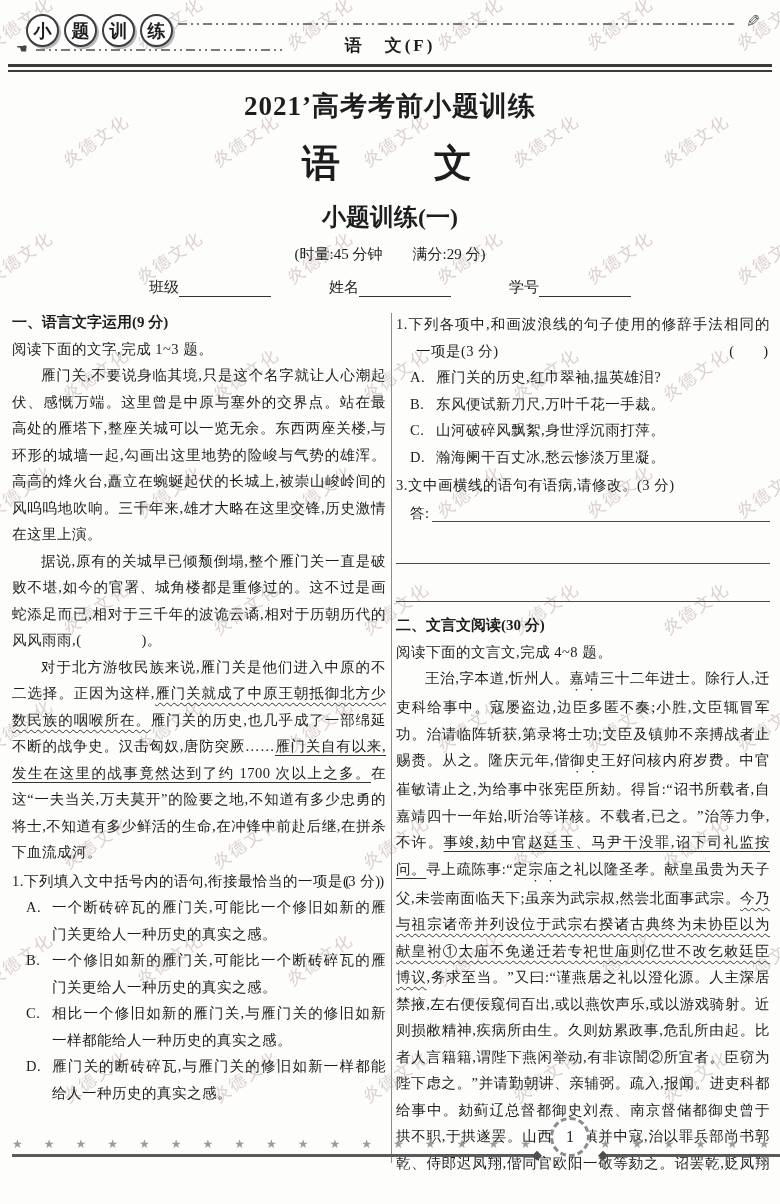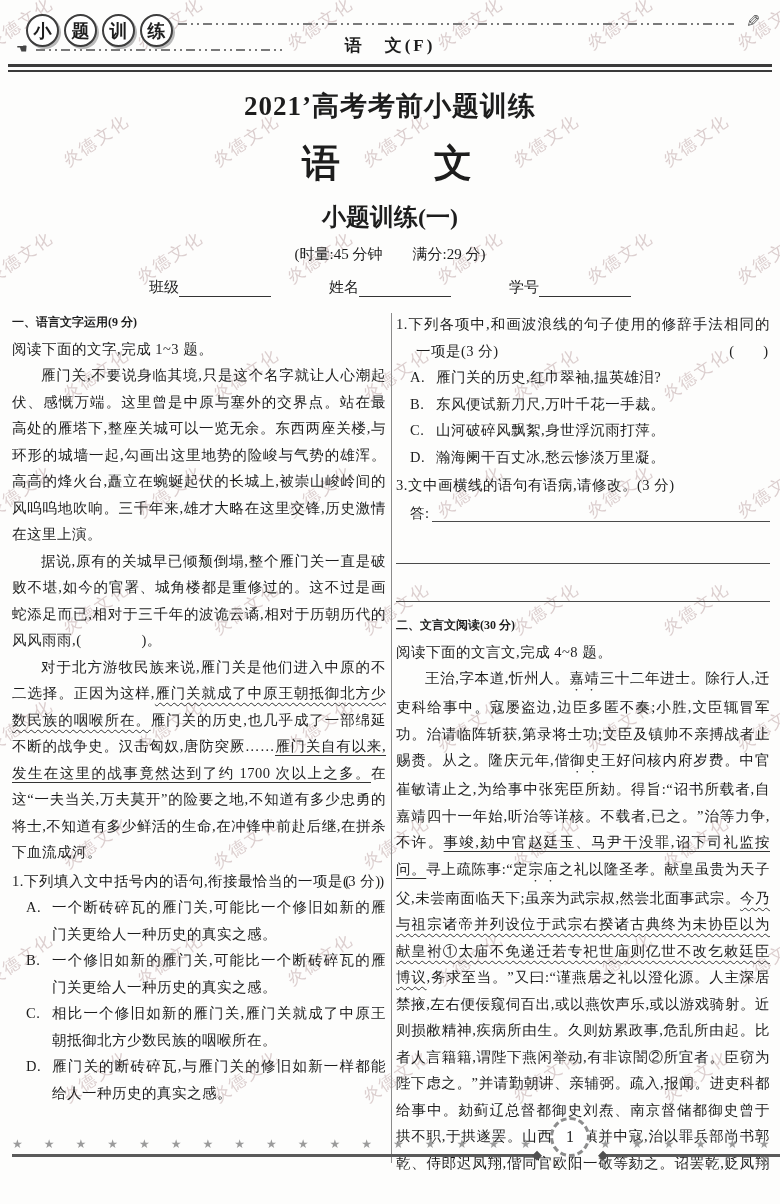--- a/index.html
+++ b/index.html
@@ -38,21 +38,21 @@
   .series-title { margin-top:12px; font-size:24px; font-weight:bold; }
   .meta-line { margin-top:12px; font-size:15px; }
   .fields { margin-top:14px; display:flex; justify-content:center; gap:58px; font-size:15px; }
   .field { display:flex; align-items:flex-end; }
   .field-line { display:inline-block; width:92px; border-bottom:1.2px solid #333; height:15px; }
   
   .columns { display:flex; margin:12px 10px 0 12px; height:864px; overflow:hidden; }
   .col { width:374px; font-size:14.5px; line-height:26.5px; text-align:justify; letter-spacing:.5px; }
   .col-divider { width:1px; background:#8a8a8a; margin:4px 4px 10px 5px; }
   .col p { margin:0; text-indent:2em; }
-  .section-heading { font-weight:bold; font-size:12px; letter-spacing:0; }
+  .section-heading { font-weight:bold; font-size:15px; letter-spacing:0; }
   .intro { text-indent:0 !important; }
   .seg-plain {}
   .seg-wavy { text-decoration:underline; text-decoration-style:wavy; text-decoration-thickness:1px; text-decoration-color:#333; text-underline-offset:4px; }
   .seg-line { text-decoration:underline; text-decoration-thickness:1px; text-decoration-color:#333; text-underline-offset:4px; }
   .seg-dots { -webkit-text-emphasis:filled dot #222; -webkit-text-emphasis-position:under right; text-emphasis:filled dot #222; text-emphasis-position:under right; }
   .q { position:relative; margin-top:2px; }
   .q-stem { display:block; padding-left:20px; text-indent:-20px; }
   .q-bracket { position:absolute; right:2px; bottom:0; letter-spacing:0; }
   .option { position:relative; padding-left:40px; }
   .opt-label { position:absolute; left:14px; }
@@ -192,21 +192,21 @@
         <div class="option">
           <span class="opt-label">A.</span>
           <span>一个断砖碎瓦的雁门关,可能比一个修旧如新的雁门关更给人一种历史的真实之感。</span>
         </div>
         <div class="option">
           <span class="opt-label">B.</span>
           <span>一个修旧如新的雁门关,可能比一个断砖碎瓦的雁门关更给人一种历史的真实之感。</span>
         </div>
         <div class="option">
           <span class="opt-label">C.</span>
-          <span>相比一个修旧如新的雁门关,雁门关就成了中原王朝抵御北方少数民族的咽喉所在。</span>
+          <span>相比一个修旧如新的雁门关,与雁门关的修旧如新一样都能给人一种历史的真实之感。</span>
         </div>
         <div class="option">
           <span class="opt-label">D.</span>
           <span>雁门关的断砖碎瓦,与雁门关的修旧如新一样都能给人一种历史的真实之感。</span>
         </div>
       </div>
 
       <div class="col-divider"></div>
 
       <div class="col" style="flex:1">

